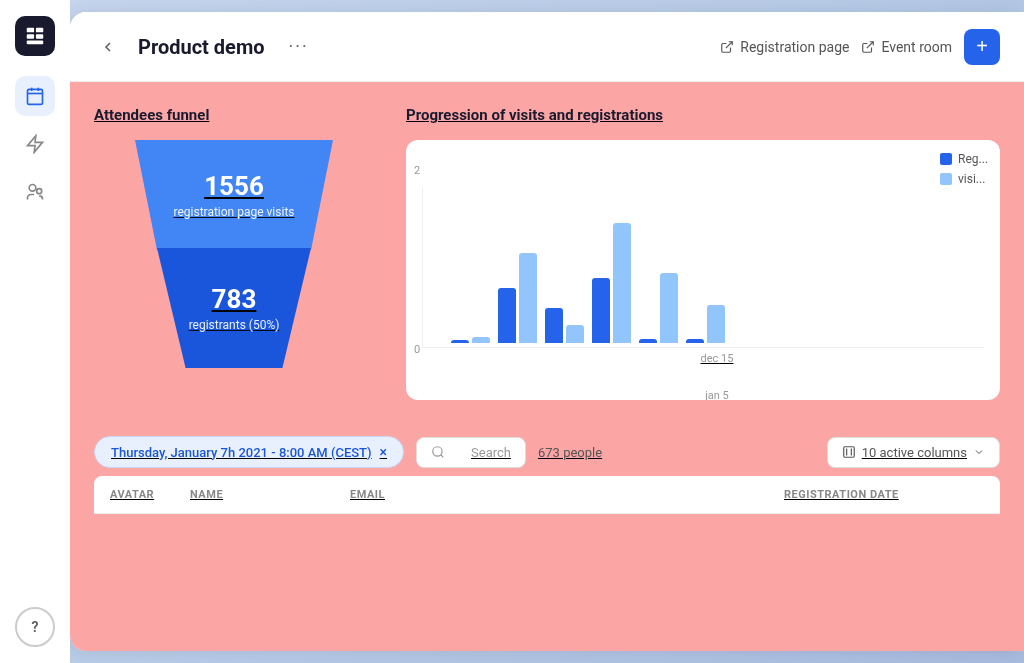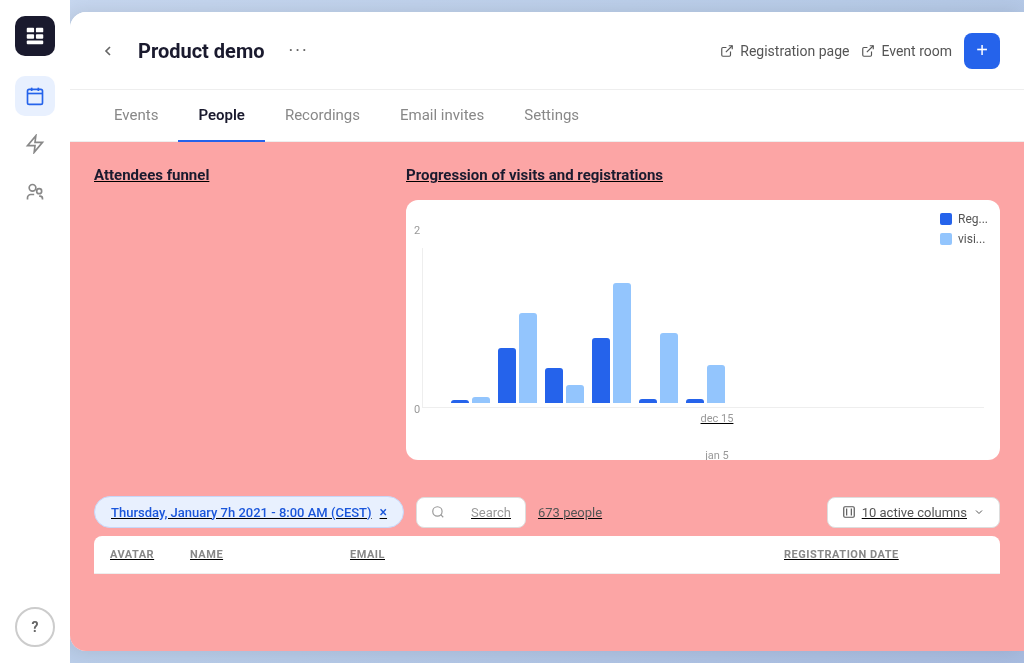--- a/index.html
+++ b/index.html
@@ -83,21 +83,21 @@
       margin: 12px 0 12px 0;
       overflow: hidden;
       display: flex;
       flex-direction: column;
       box-shadow: -4px 0 20px rgba(0,0,0,0.1);
     }
     
     .header {
       background: white;
       padding: 0 24px;
-      height: 78px;
+      height: 70px;
       display: flex;
       align-items: center;
       gap: 16px;
       border-bottom: 1px solid #eee;
       flex-shrink: 0;
     }
     .back-btn {
       width: 28px;
       height: 28px;
       display: flex;
@@ -431,43 +431,36 @@
             <path d="M18 13v6a2 2 0 0 1-2 2H5a2 2 0 0 1-2-2V8a2 2 0 0 1 2-2h6"></path>
             <polyline points="15 3 21 3 21 9"></polyline>
             <line x1="10" y1="14" x2="21" y2="3"></line>
           </svg>
           <span>Event room</span>
         </a>
         <button class="plus-btn">+</button>
       </div>
     </div>
 
-    <div class="tabs">
-      <div class="tab">
-        <span>Events</span>
-      </div>
-      <div class="tab active">
-        <span>People</span>
-      </div>
-      <div class="tab">
-        <span>Recordings</span>
-      </div>
-      <div class="tab">
-        <span>Email invites</span>
-      </div>
-      <div class="tab">
-        <span>Settings</span>
-      </div>
-    </div>
 
     <div class="content-area">
       <div class="charts-row">
 
         <div class="funnel-section">
           <div class="chart-title">Attendees funnel</div>
+          <div class="funnel-shape">
+            <div class="funnel-top">
+              <span class="funnel-number">1556</span>
+              <span class="funnel-label">registration page visits</span>
+            </div>
+            <div class="funnel-bottom">
+              <span class="funnel-number">783</span>
+              <span class="funnel-label">registrants (50%)</span>
+            </div>
+          </div>
         </div>
 
         <div class="bar-chart-section">
           <div class="chart-title">Progression of visits and registrations</div>
           <div class="bar-chart-container">
             <div class="bar-chart-legend">
               <div class="legend-item">
                 <div class="legend-dot" style="background:#2563eb;"></div>
                 <span>Reg...</span>
               </div>

